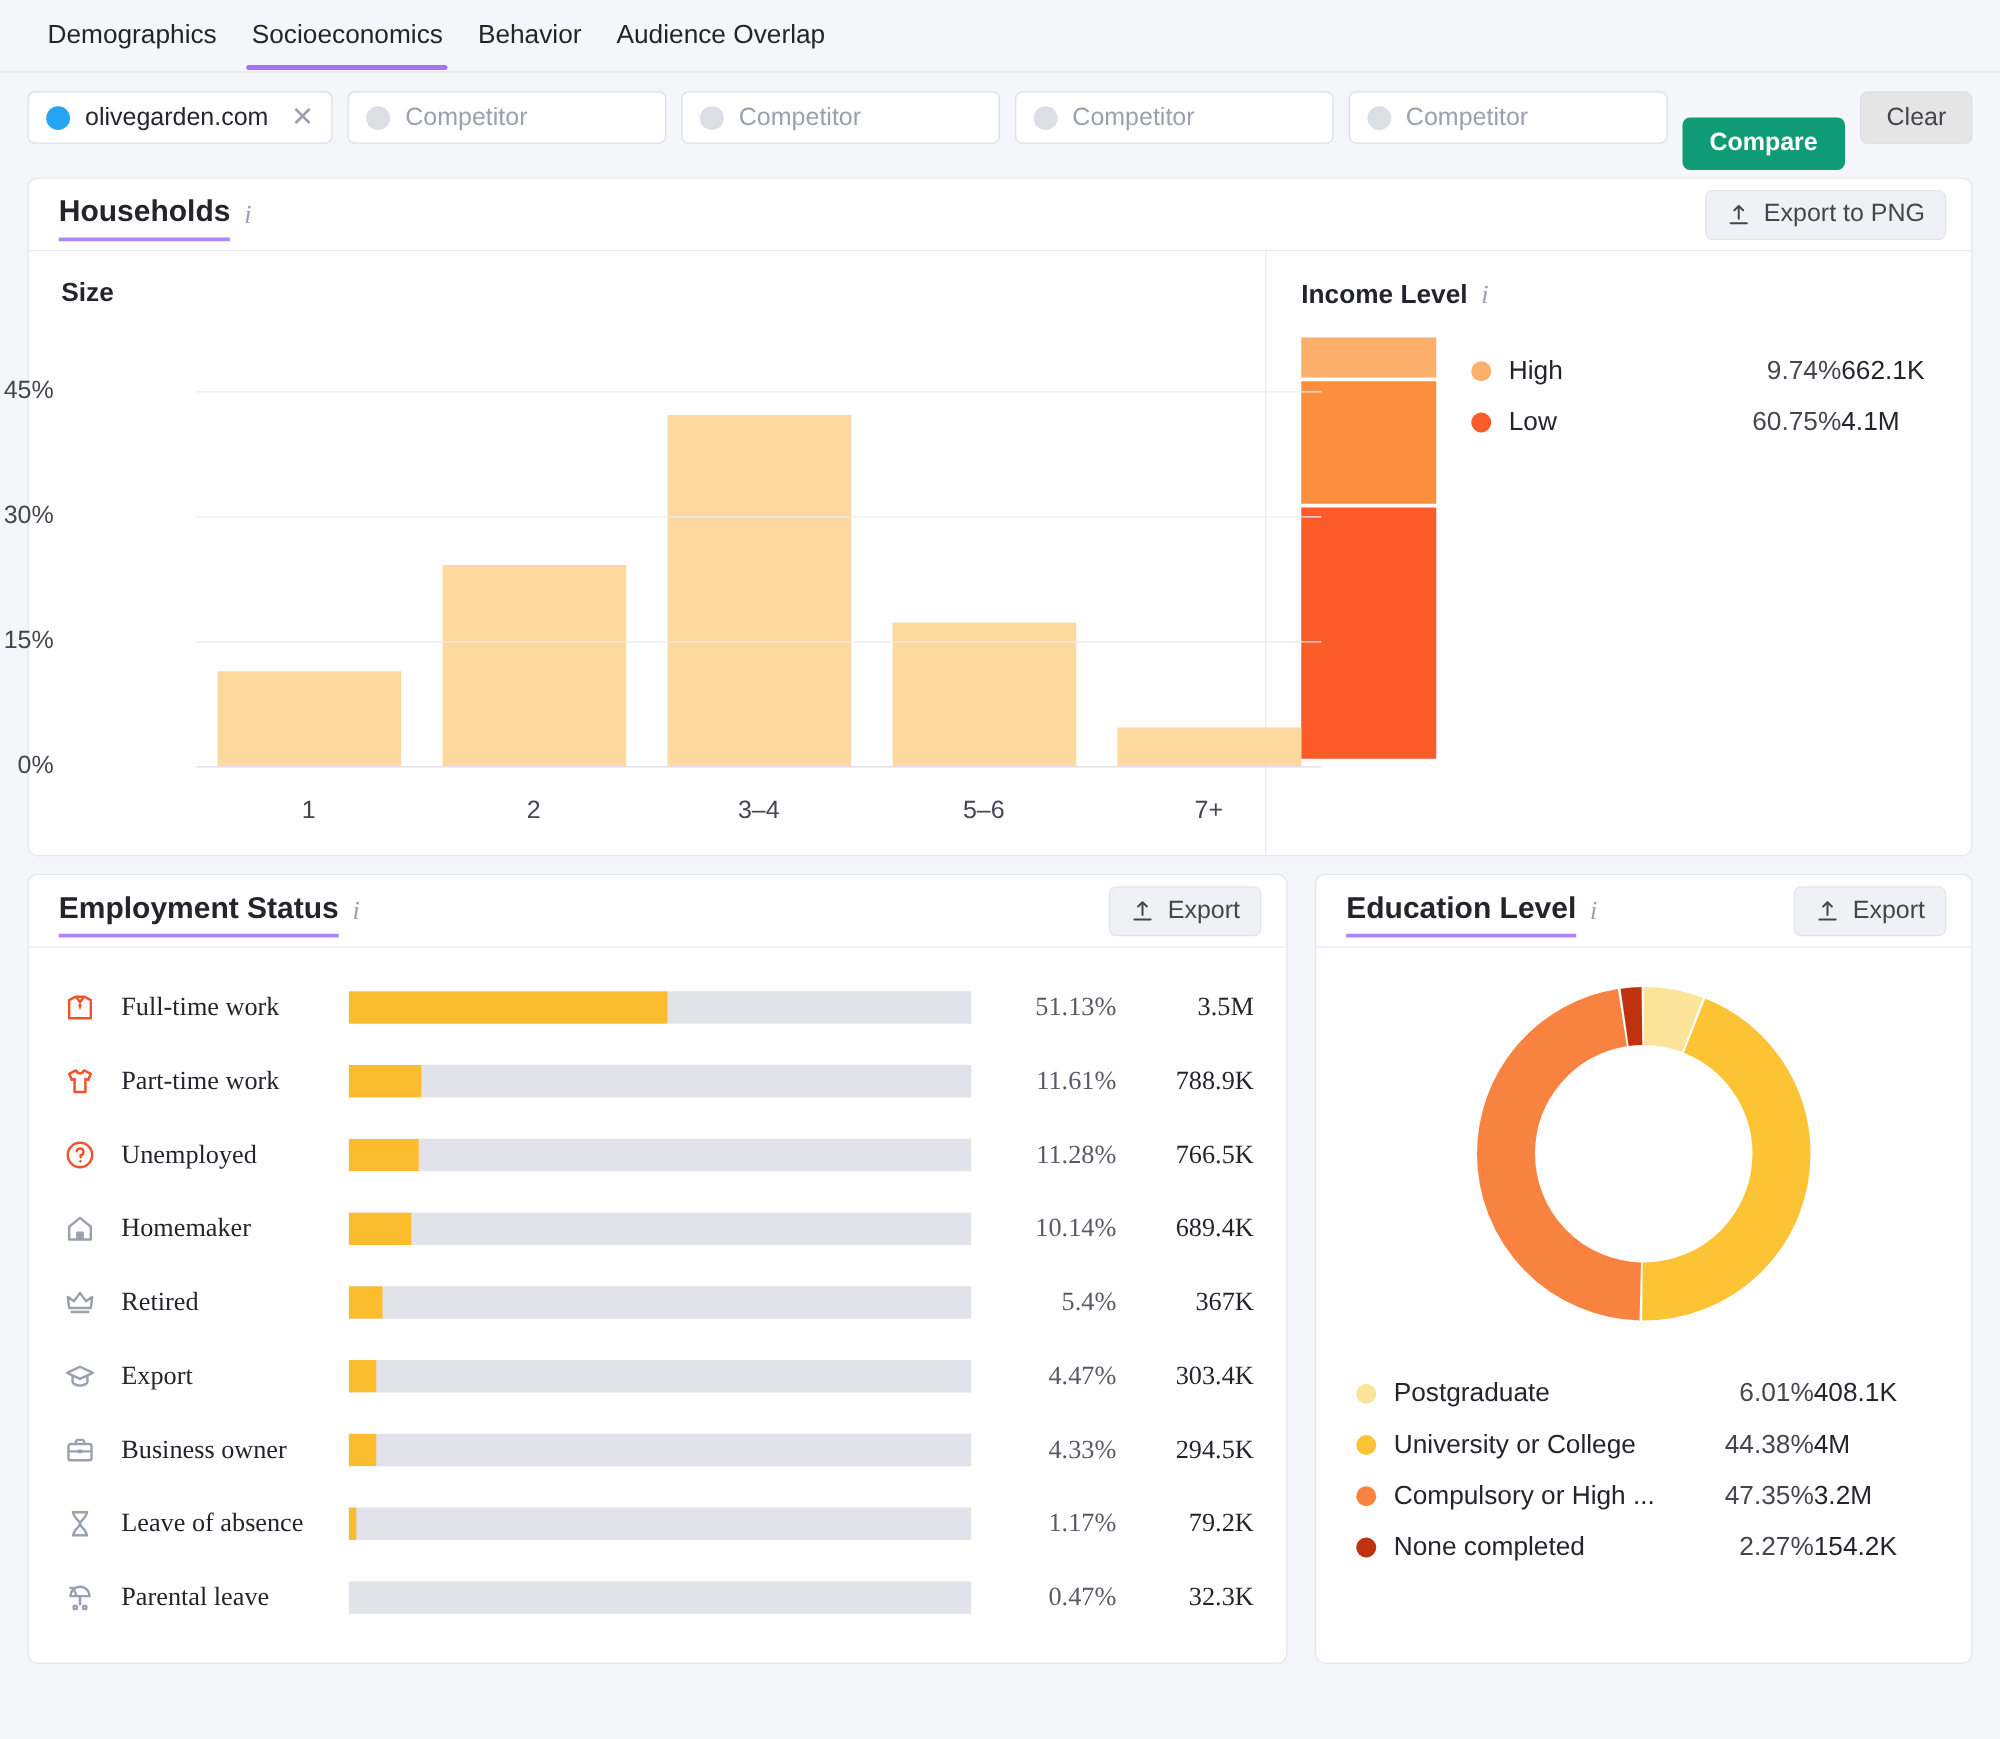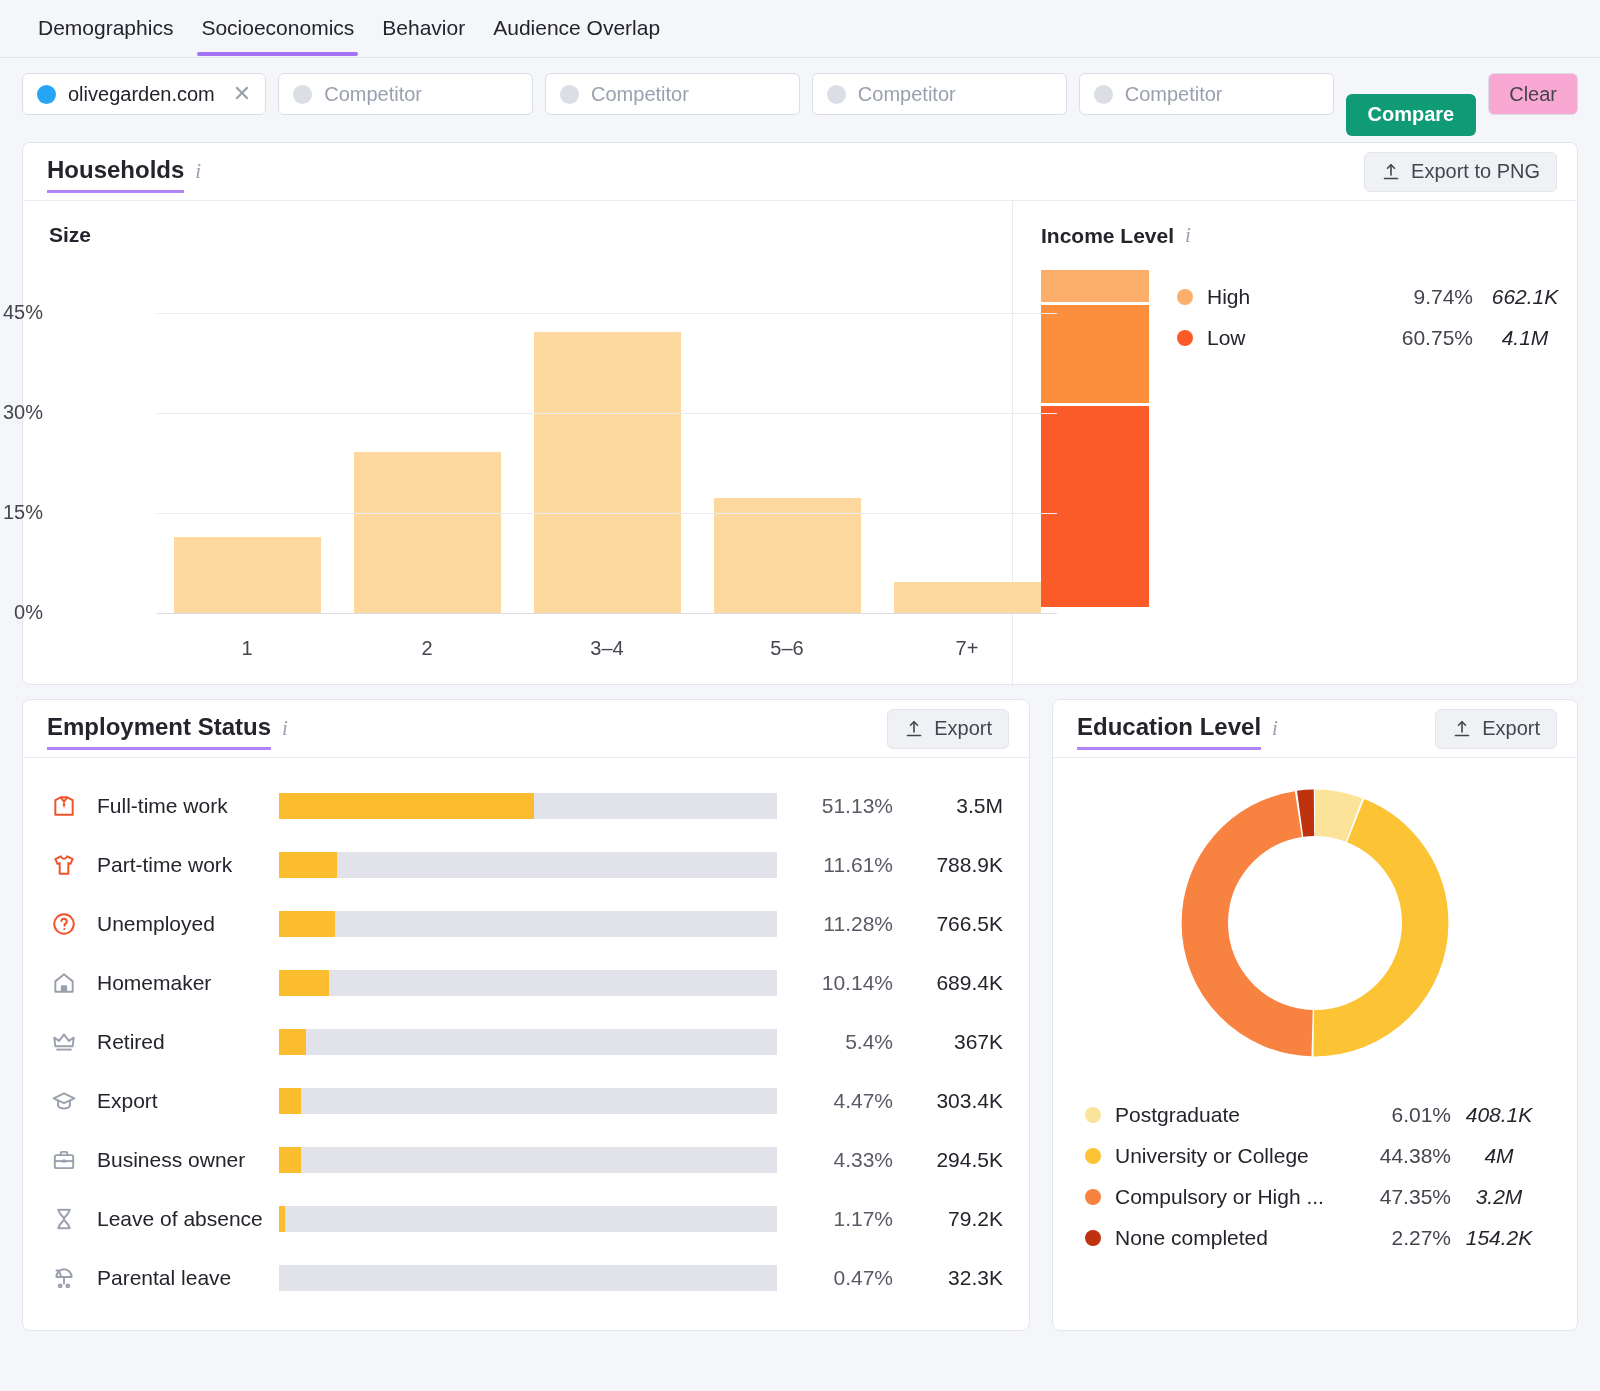--- a/index.html
+++ b/index.html
@@ -93,21 +93,21 @@
     border-radius: 6px;
     font-size: 20px;
     font-weight: bold;
     font-family: "Liberation Sans", sans-serif;
     cursor: pointer;
     margin-top: 41px;
   }
   .btn-clear {
     height: 42px;
     padding: 0 20px;
-    background: #f9a8d4;
+    background: #e5e5e5;
     color: #45454f;
     border: 1px solid #dcdee6;
     border-radius: 6px;
     font-size: 20px;
     font-family: "Liberation Sans", sans-serif;
     cursor: pointer;
   }
 
   
   .card {
@@ -217,33 +217,33 @@
   .stackseg { width: 100%; }
   .income-legend { padding-top: 6px; }
   .legend-row {
     display: flex; align-items: center;
     height: 41px;
     font-size: 21px; color: #24242c;
   }
   .legend-dot { width: 16px; height: 16px; border-radius: 50%; flex: 0 0 auto; }
   .legend-name { width: 156px; padding-left: 14px; color: #24242c; }
   .legend-pct { width: 124px; text-align: right; color: #45454f; }
-  .legend-val { width: 104px; text-align: center; color: #24242c; font-style: italic; }
+  .legend-val { width: 104px; text-align: left; color: #24242c; }
 
   
   .bottom-row {
     margin: 14px 22px 0 22px;
     display: flex;
     gap: 22px;
     height: 632px;
   }
   .card-emp { width: 1030px; display: flex; flex-direction: column; }
   .card-edu { flex: 1 1 auto; display: flex; flex-direction: column; }
 
-  .emp-list { padding: 18px 0 0 0; flex: 1 1 auto; }
+  .emp-list { padding: 18px 0 0 0; flex: 1 1 auto; font-family: Liberation Serif, serif; }
   .emp-row {
     display: flex; align-items: center;
     height: 59px;
     padding: 0 26px 0 26px;
   }
   .emp-icon { width: 30px; height: 30px; flex: 0 0 auto; display: flex; align-items: center; justify-content: center; }
   .emp-label { width: 200px; padding-left: 18px; font-size: 21px; color: #24242c; }
   .track {
     flex: 1 1 auto;
     height: 26px;

